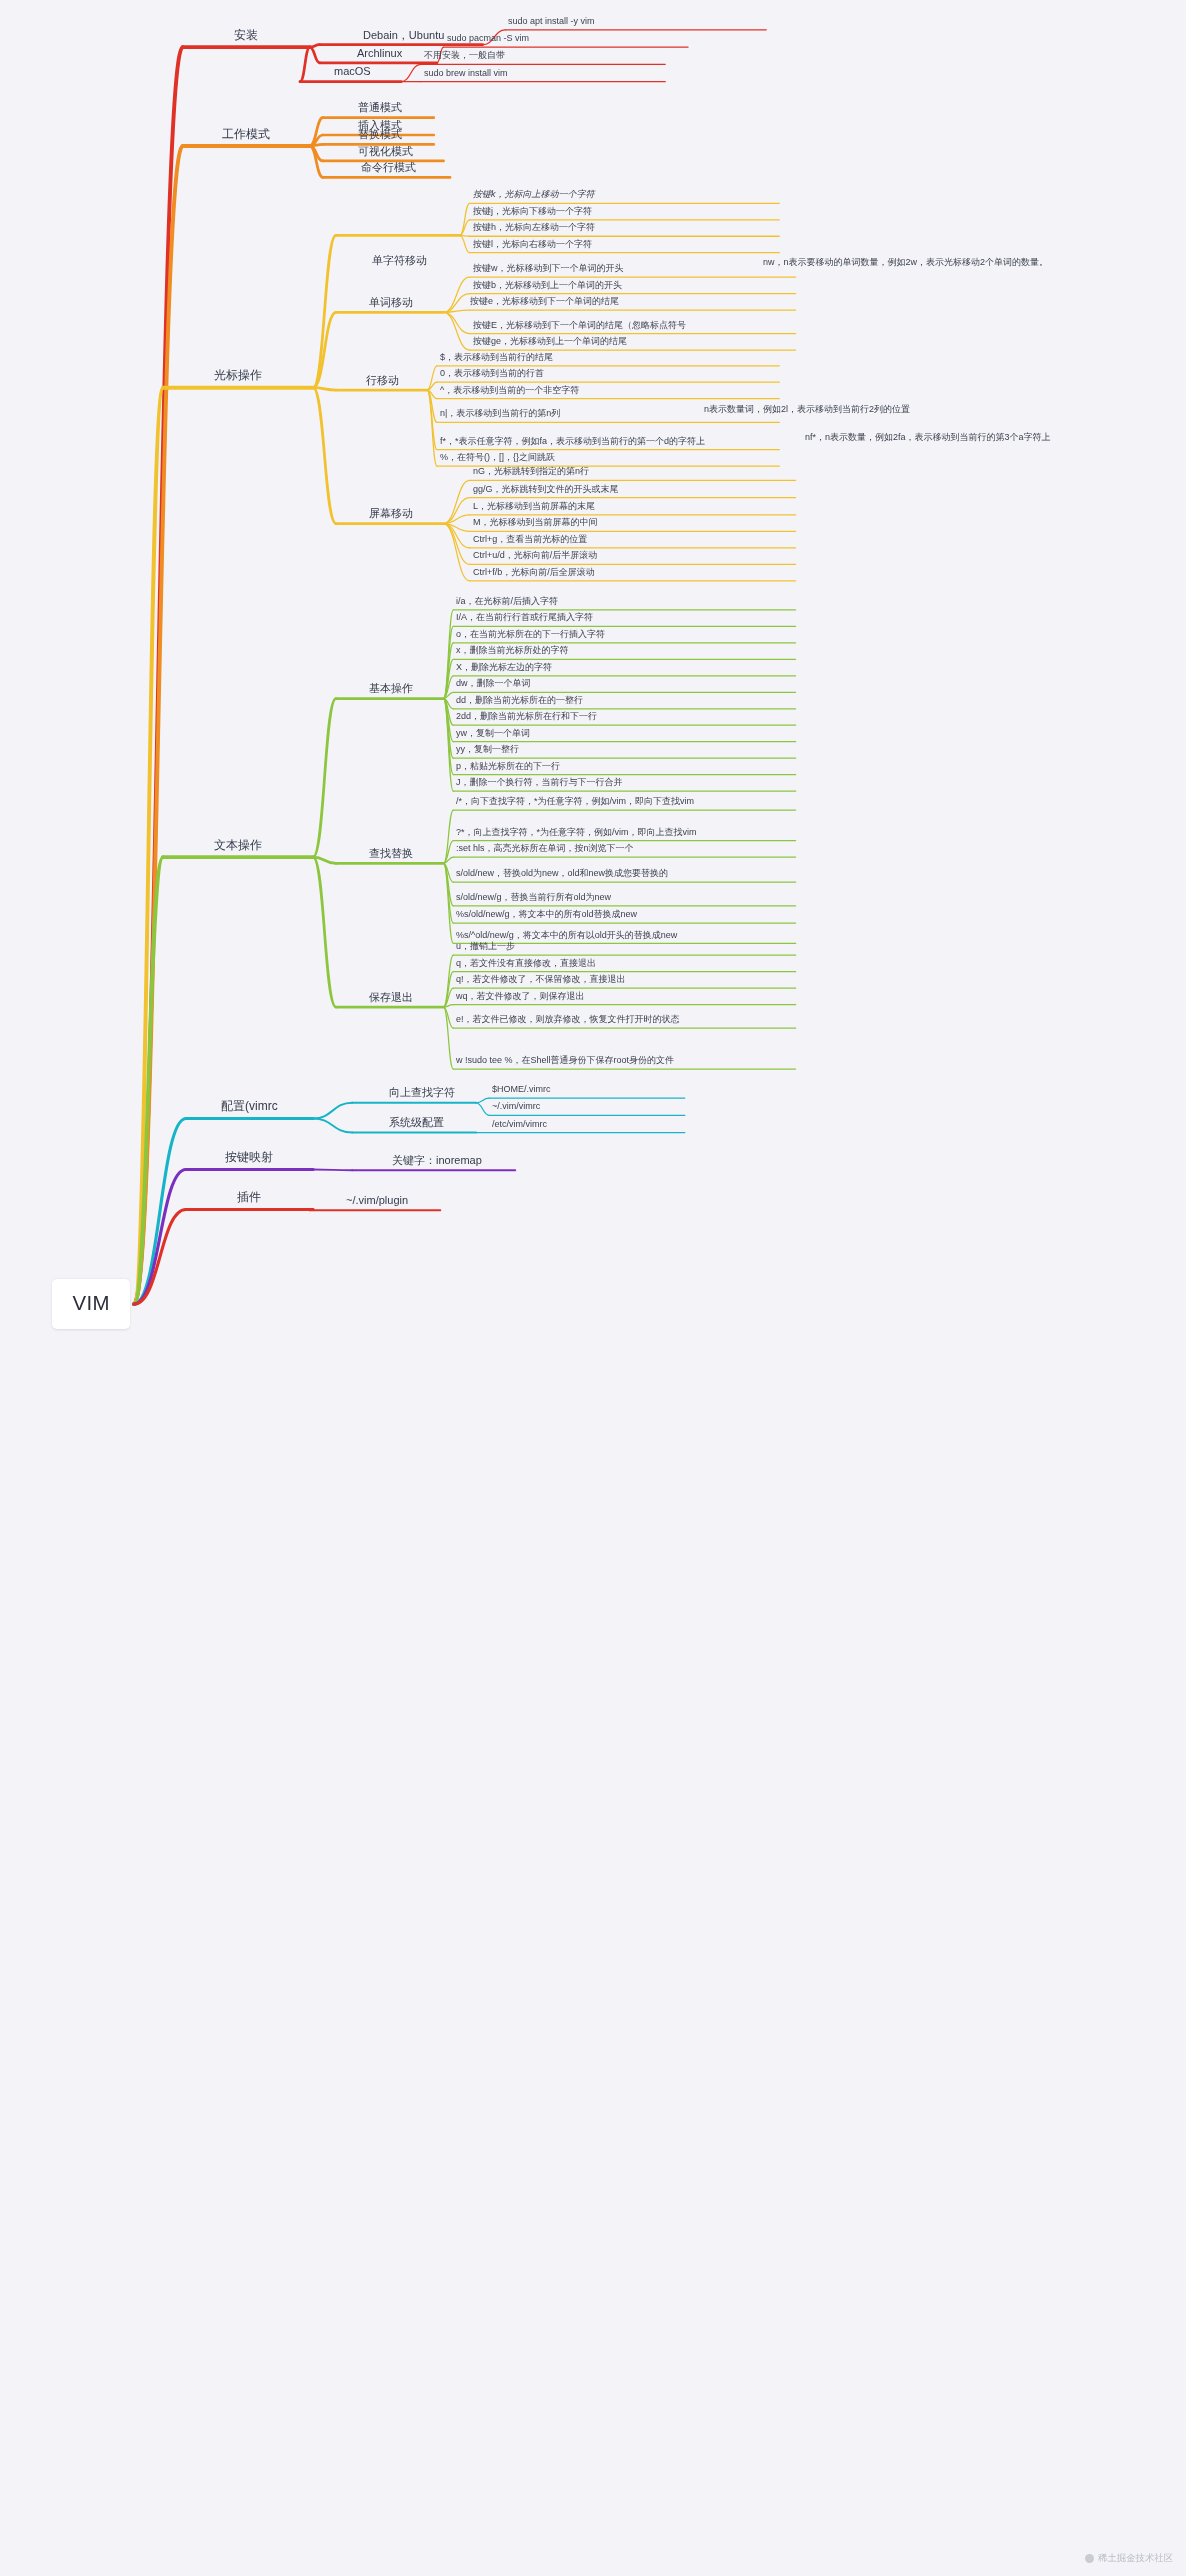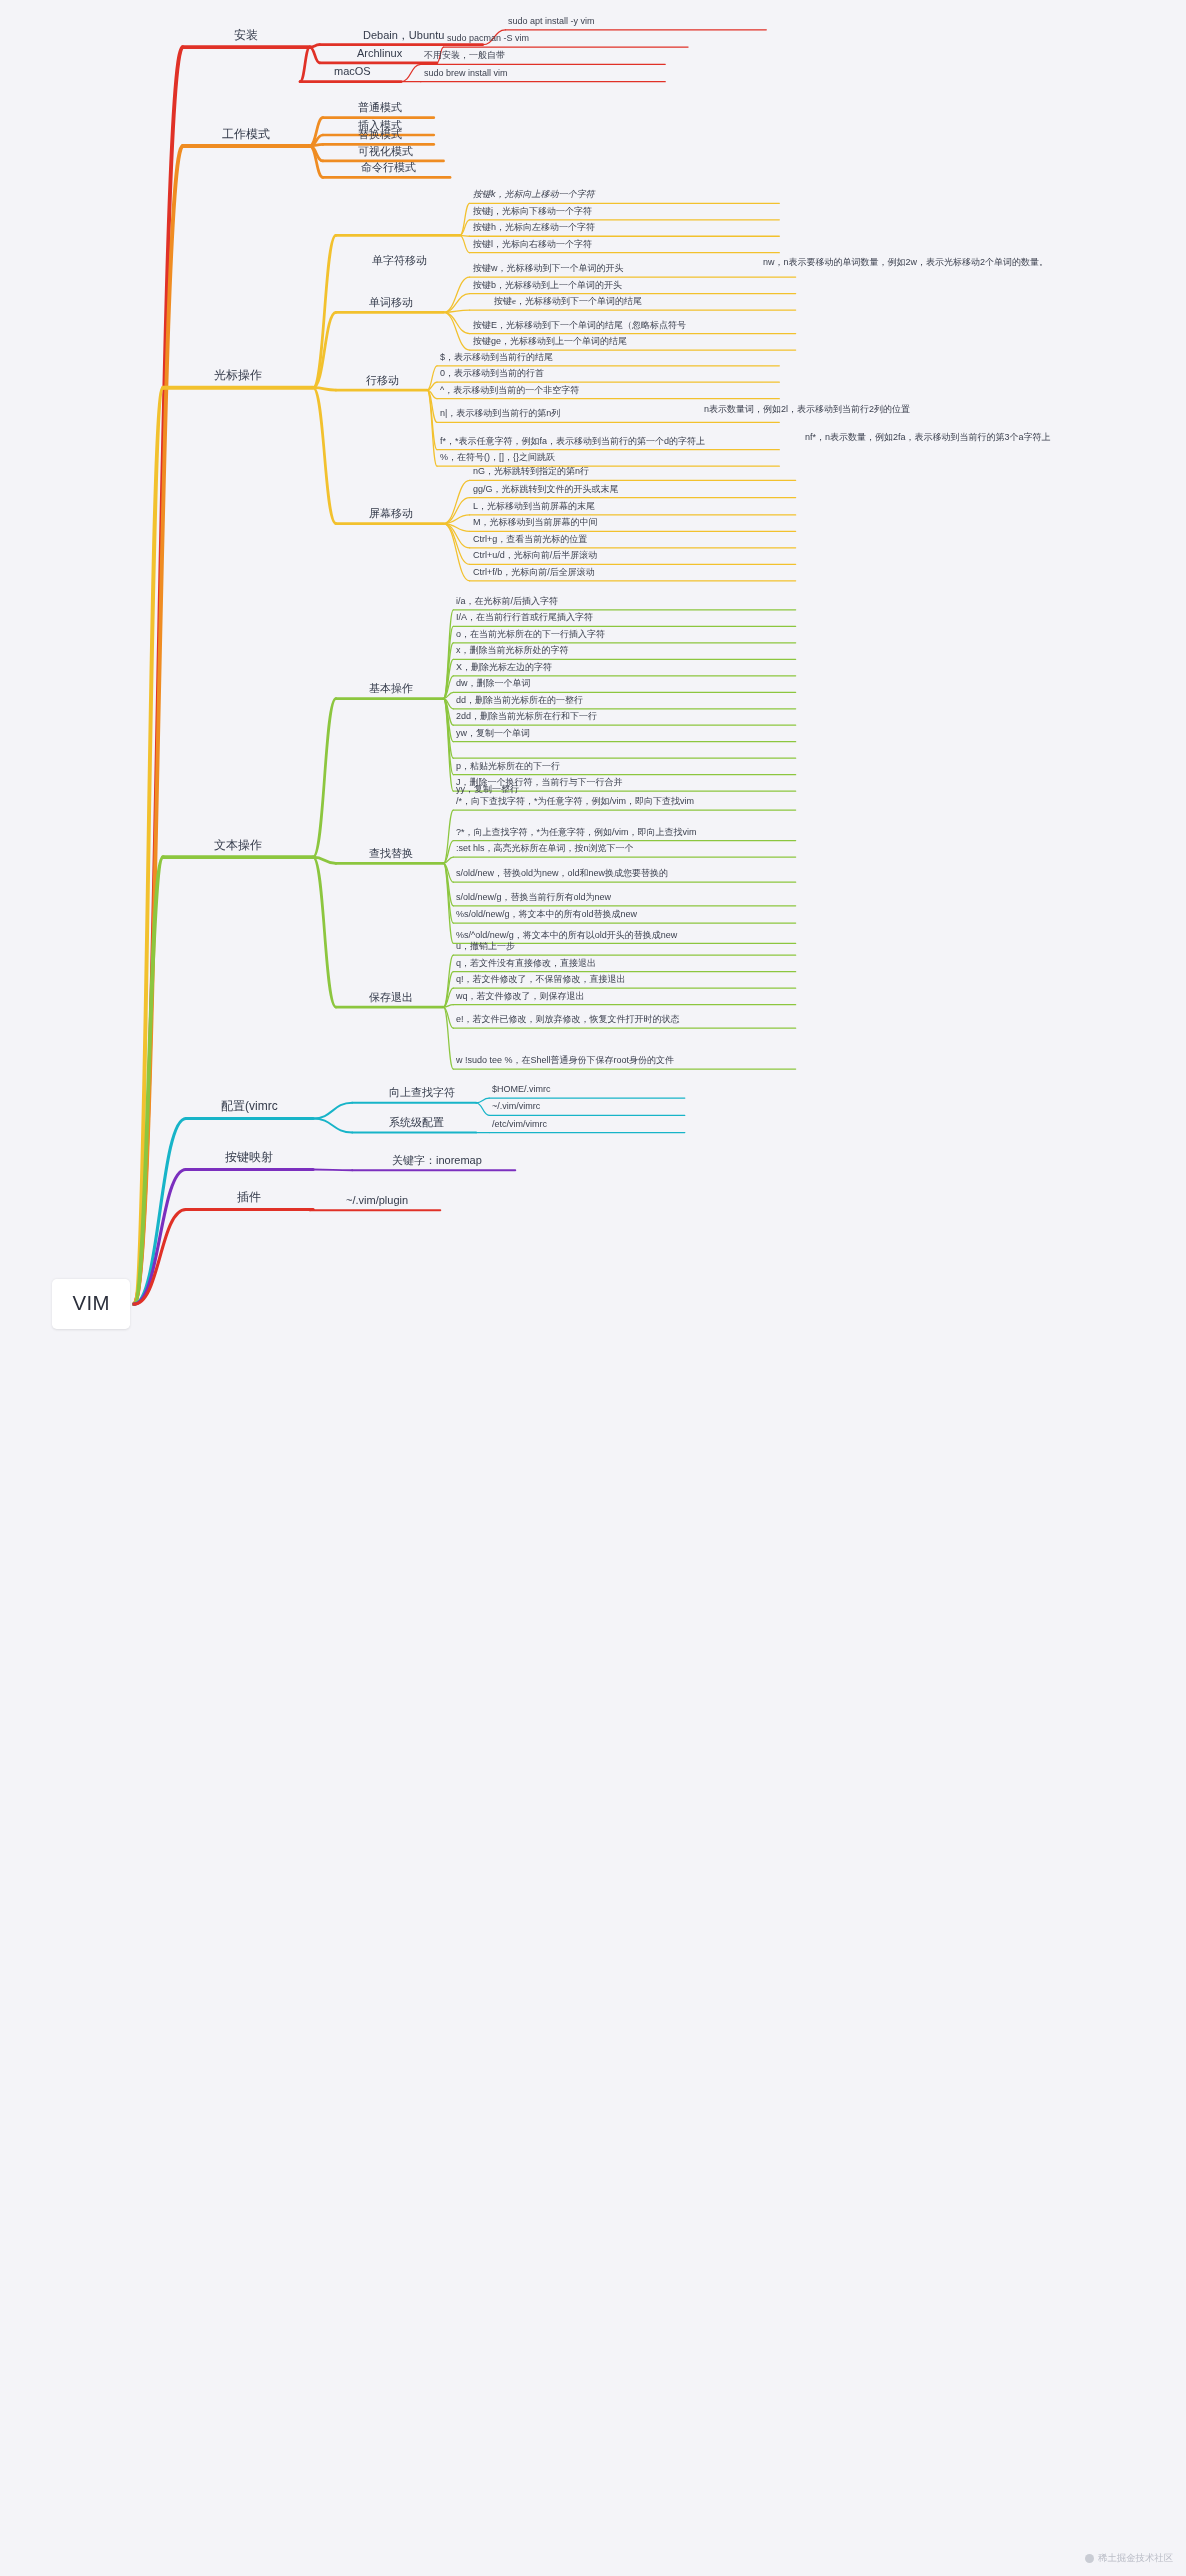--- a/index.html
+++ b/index.html
@@ -232,21 +232,21 @@
     <div class="node lvl2" style="left: 361px; top: 160px;">命令行模式</div>
     <div class="node lvl2" style="left: 372px; top: 218px; margin-top: 35px;">单字符移动</div>
     <div class="node leaf" style="left: 473px; top: 188px; font-style: italic;">按键k，光标向上移动一个字符</div>
     <div class="node leaf" style="left: 473px; top: 205px;">按键j，光标向下移动一个字符</div>
     <div class="node leaf" style="left: 473px; top: 221px;">按键h，光标向左移动一个字符</div>
     <div class="node leaf" style="left: 473px; top: 238px;">按键l，光标向右移动一个字符</div>
     <div class="node lvl2" style="left: 369px; top: 295px;">单词移动</div>
     <div class="node leaf" style="left: 473px; top: 262px;">按键w，光标移动到下一个单词的开头</div>
     <div class="node note" style="left: 763px; width: 342px; white-space: normal; top: 256px;">nw，n表示要移动的单词数量，例如2w，表示光标移动2个单词的数量。</div>
     <div class="node leaf" style="left: 473px; top: 279px;">按键b，光标移动到上一个单词的开头</div>
-    <div class="node leaf" style="left: 494px; top: 295px; font-family: Liberation Serif, serif;">按键e，光标移动到下一个单词的结尾</div>
+    <div class="node leaf" style="left: 470px; top: 295px;">按键e，光标移动到下一个单词的结尾</div>
     <div class="node leaf" style="left: 473px; width: 320px; white-space: normal; top: 319px;">按键E，光标移动到下一个单词的结尾（忽略标点符号</div>
     <div class="node leaf" style="left: 473px; top: 335px;">按键ge，光标移动到上一个单词的结尾</div>
     <div class="node lvl2" style="left: 366px; top: 373px;">行移动</div>
     <div class="node leaf" style="left: 440px; top: 351px;">$，表示移动到当前行的结尾</div>
     <div class="node leaf" style="left: 440px; top: 367px;">0，表示移动到当前的行首</div>
     <div class="node leaf" style="left: 440px; top: 384px;">^，表示移动到当前的一个非空字符</div>
     <div class="node leaf" style="left: 440px; top: 407px;">n|，表示移动到当前行的第n列</div>
     <div class="node note" style="left: 704px; width: 326px; white-space: normal; top: 403px;">n表示数量词，例如2l，表示移动到当前行2列的位置</div>
     <div class="node leaf" style="left: 440px; width: 336px; white-space: normal; top: 435px;">f*，*表示任意字符，例如fa，表示移动到当前行的第一个d的字符上</div>
     <div class="node note" style="left: 805px; width: 336px; white-space: normal; top: 431px;">nf*，n表示数量，例如2fa，表示移动到当前行的第3个a字符上</div>
@@ -262,21 +262,21 @@
     <div class="node lvl2" style="left: 369px; top: 681px;">基本操作</div>
     <div class="node leaf" style="left: 456px; top: 595px;">i/a，在光标前/后插入字符</div>
     <div class="node leaf" style="left: 456px; top: 611px;">I/A，在当前行行首或行尾插入字符</div>
     <div class="node leaf" style="left: 456px; top: 628px;">o，在当前光标所在的下一行插入字符</div>
     <div class="node leaf" style="left: 456px; top: 644px;">x，删除当前光标所处的字符</div>
     <div class="node leaf" style="left: 456px; top: 661px;">X，删除光标左边的字符</div>
     <div class="node leaf" style="left: 456px; top: 677px;">dw，删除一个单词</div>
     <div class="node leaf" style="left: 456px; top: 694px;">dd，删除当前光标所在的一整行</div>
     <div class="node leaf" style="left: 456px; top: 710px;">2dd，删除当前光标所在行和下一行</div>
     <div class="node leaf" style="left: 456px; top: 727px;">yw，复制一个单词</div>
-    <div class="node leaf" style="left: 456px; top: 743px; margin-top: 40px;">yy，复制一整行</div>
+    <div class="node leaf" style="left: 456px; top: 743px;">yy，复制一整行</div>
     <div class="node leaf" style="left: 456px; top: 760px;">p，粘贴光标所在的下一行</div>
     <div class="node leaf" style="left: 456px; top: 776px;">J，删除一个换行符，当前行与下一行合并</div>
     <div class="node lvl2" style="left: 369px; top: 846px;">查找替换</div>
     <div class="node leaf" style="left: 456px; width: 336px; white-space: normal; top: 795px;">/*，向下查找字符，*为任意字符，例如/vim，即向下查找vim</div>
     <div class="node leaf" style="left: 456px; width: 336px; white-space: normal; top: 826px;">?*，向上查找字符，*为任意字符，例如/vim，即向上查找vim</div>
     <div class="node leaf" style="left: 456px; top: 842px;">:set hls，高亮光标所在单词，按n浏览下一个</div>
     <div class="node leaf" style="left: 456px; width: 336px; white-space: normal; top: 867px;">s/old/new，替换old为new，old和new换成您要替换的</div>
     <div class="node leaf" style="left: 456px; top: 891px;">s/old/new/g，替换当前行所有old为new</div>
     <div class="node leaf" style="left: 456px; top: 908px;">%s/old/new/g，将文本中的所有old替换成new</div>
     <div class="node leaf" style="left: 456px; width: 336px; white-space: normal; top: 929px;">%s/^old/new/g，将文本中的所有以old开头的替换成new</div>

